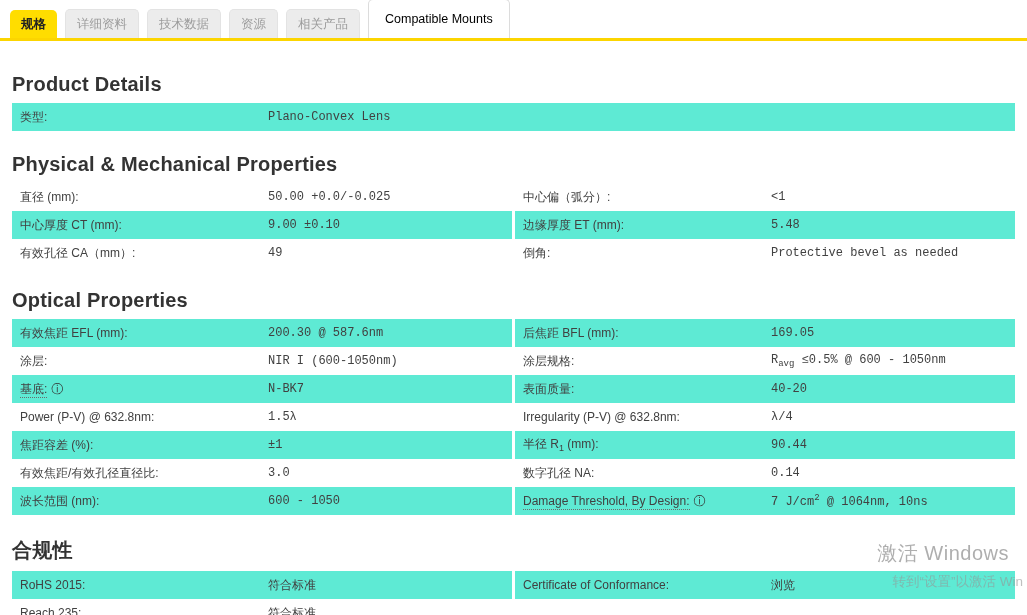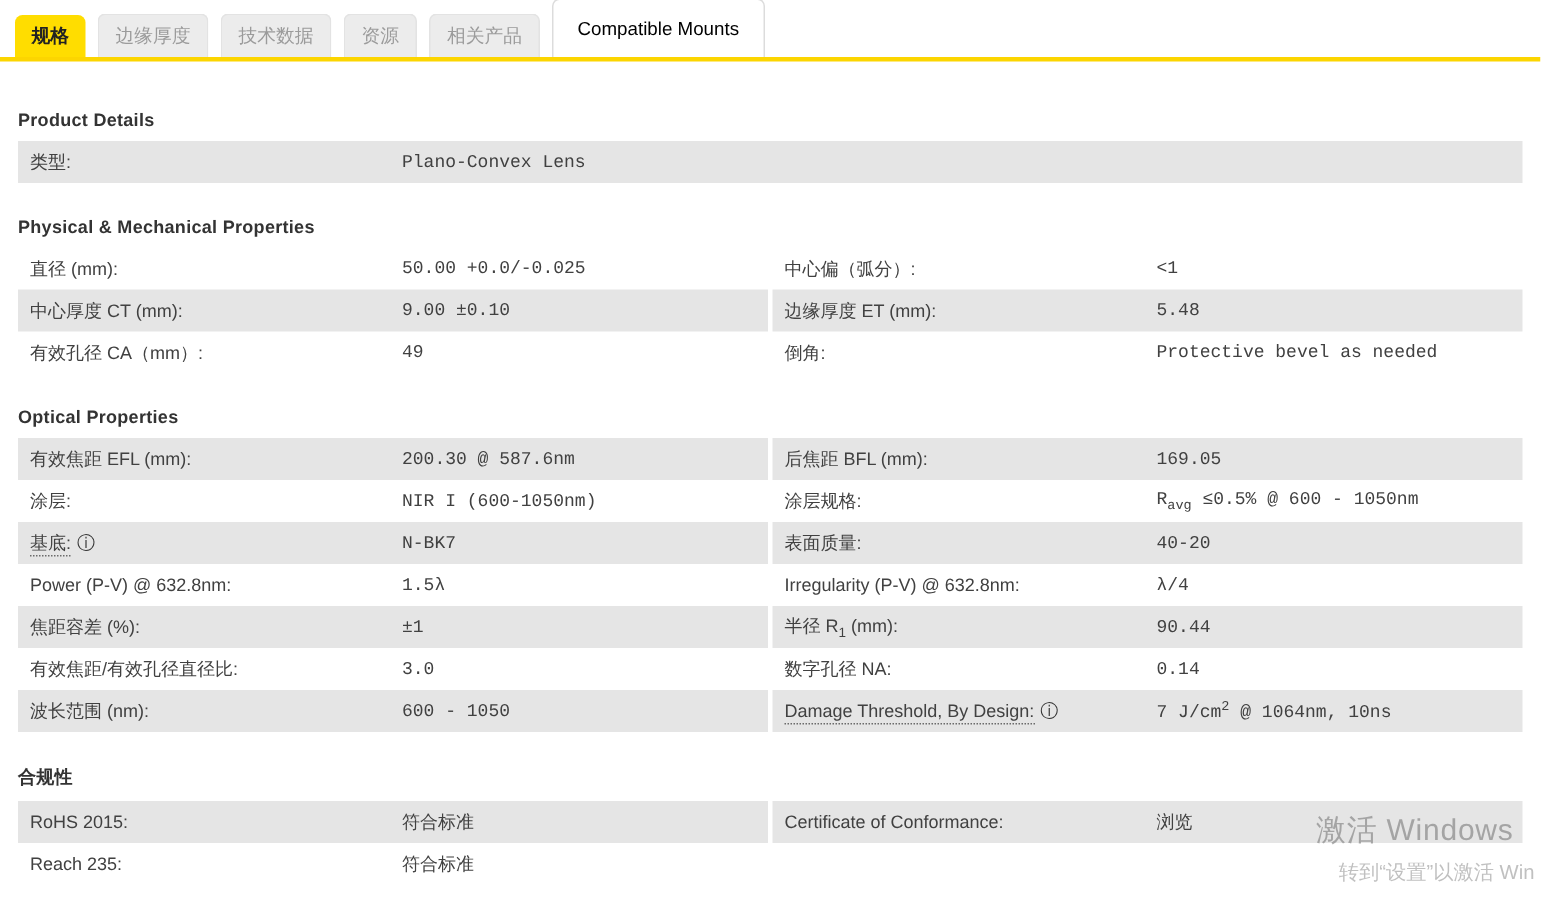--- a/index.html
+++ b/index.html
@@ -19,42 +19,42 @@
     border-radius:5px 5px 0 0; white-space:nowrap; cursor:pointer;
   }
   .tab.active{ background:#ffdd00; color:#222; font-weight:bold; }
   .tab.inactive{ background:#ececec; color:#9b9b9b; border:1px solid #e3e3e3; border-bottom:none; }
   .tab.highlight{ background:#ffffff; color:#000000; border:1px solid #dcdcdc; border-bottom:none; padding:13px 16px; }
   .tab-underline{ height:3px; background:#fcd500; width:100%; }
   
   .content{ padding:0 12px; }
   .section{ margin-top:22px; }
   .section:first-child{ margin-top:32px; }
-  .section-title{ font-size:12px; font-weight:bold; color:#333; margin:0 0 7px 0; letter-spacing:.2px; }
+  .section-title{ font-size:20px; font-weight:bold; color:#333; margin:0 0 7px 0; letter-spacing:.2px; }
   .row{ display:grid; grid-template-columns:1fr 1fr; column-gap:3px; height:28px; }
   .row.single{ grid-template-columns:1fr; }
   .cell{ display:flex; align-items:center; padding-left:8px; font-size:12px; min-width:0; }
-  .cell.shaded{ background:#e5e5e5; }
+  .cell.shaded{ background:#5eead4; }
   .cell .label{ width:248px; flex:0 0 248px; color:#414141; }
   .cell .value{ color:#414141; white-space:nowrap;font-family:Liberation Mono, monospace; }
   .tip-underline{ border-bottom:1px dotted #6b6b6b; padding-bottom:1px; }
   .info-icon{ margin-left:4px; font-size:12px; color:#333; cursor:pointer; font-style:normal; }
   .link{ color:#2a6ebb; cursor:pointer; }
   sub,sup{ font-size:9px; }
   
   .watermark{ position:absolute; top:540px; right:4px; text-align:right; pointer-events:none; }
   .wm1{ font-size:20px; color:rgba(125,125,125,.62); margin-right:14px; letter-spacing:.5px; }
   .wm2{ font-size:13.5px; color:rgba(150,150,150,.60); margin-top:6px; white-space:nowrap; }
 </style>
 </head>
 <body>
 
 <div class="tabbar" id="tabbar">
     <div class="tab active">规格</div>
-    <div class="tab inactive">边缘厚度</div>
+    <div class="tab inactive">详细资料</div>
     <div class="tab inactive">技术数据</div>
     <div class="tab inactive">资源</div>
     <div class="tab inactive">相关产品</div>
     <div class="tab highlight">Compatible Mounts</div>
   </div>
 <div class="tab-underline"></div>
 
 <div class="content" id="content">
     <div class="section">
       <div class="section-title">Product Details</div>

